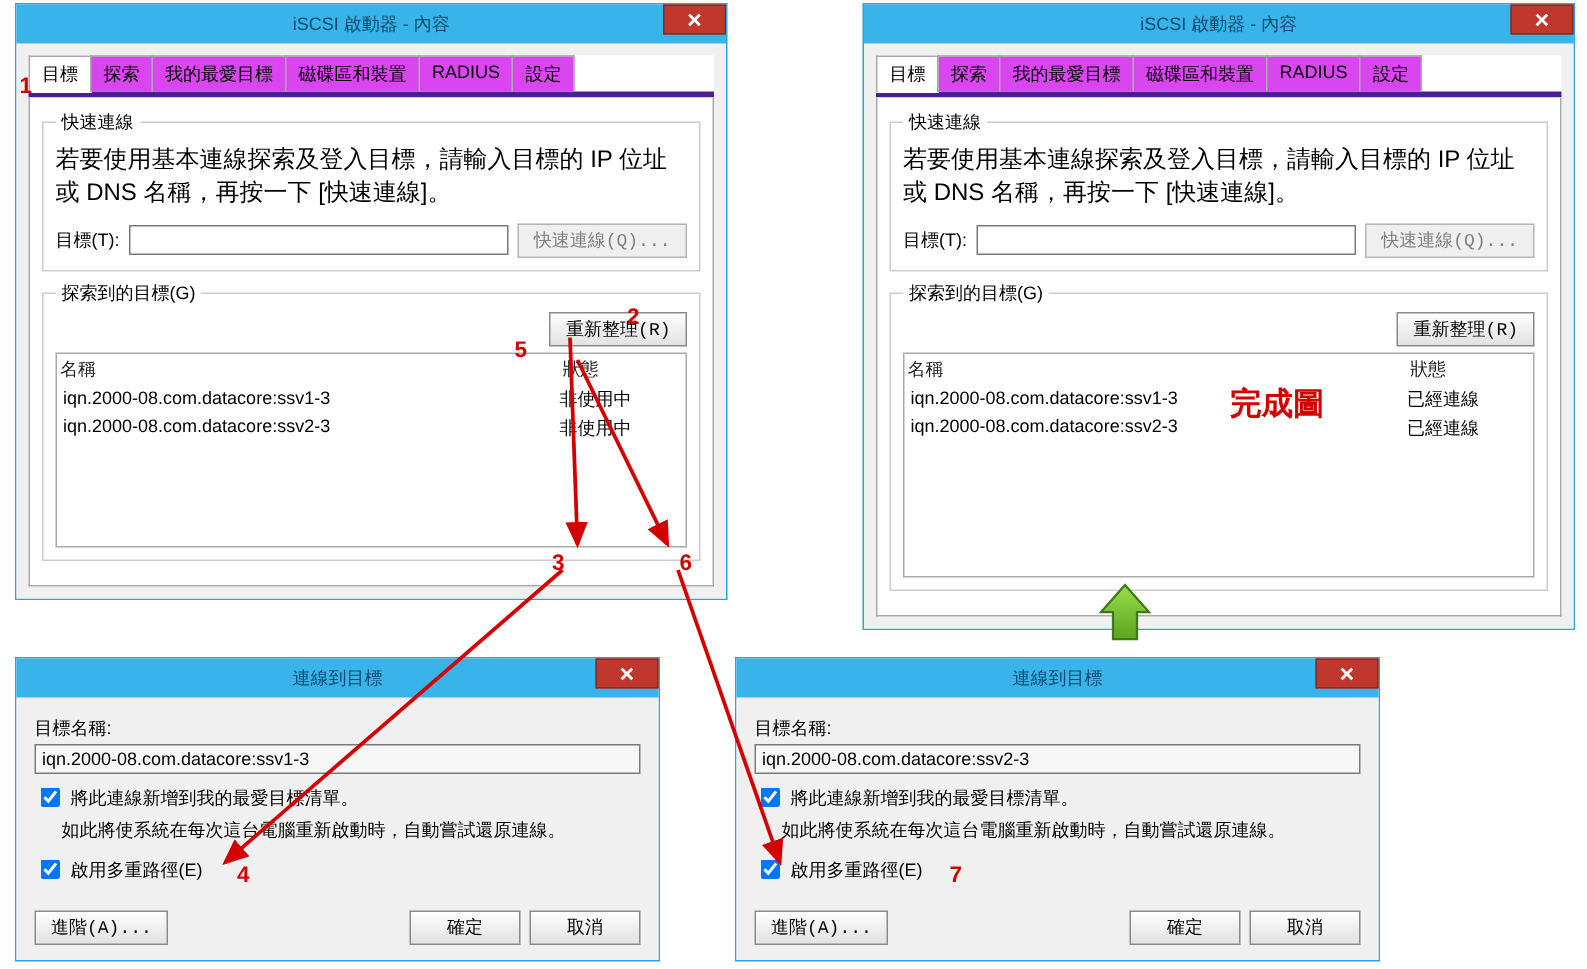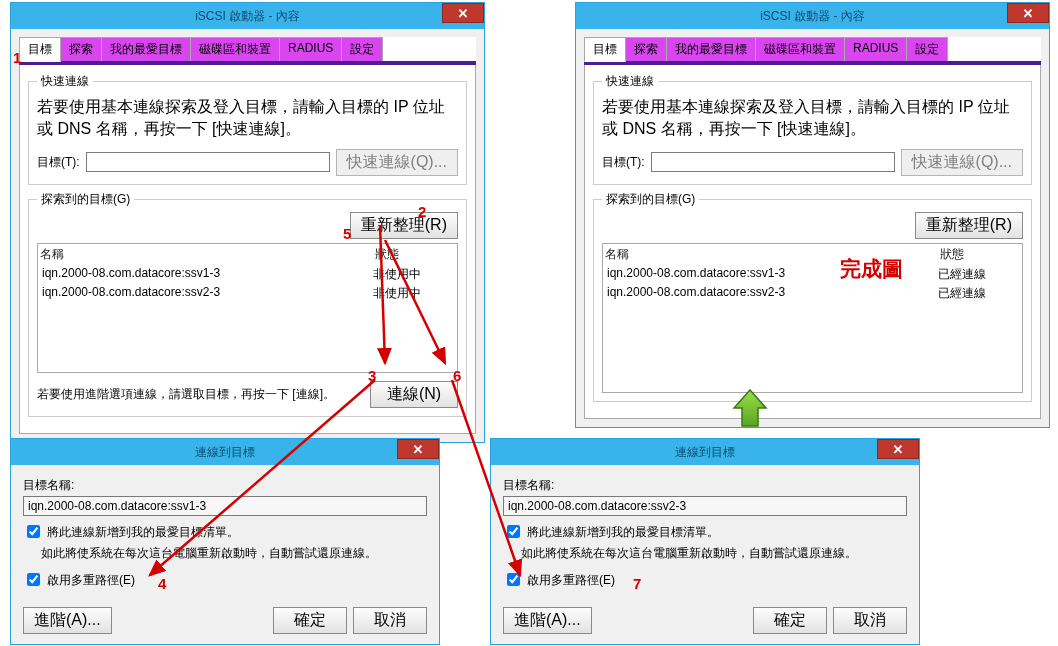--- a/index.html
+++ b/index.html
@@ -85,22 +85,22 @@
   .target-row input[type=text] {
     flex: 1;
     height: 20px;
     border: 1px solid #7a7a7a;
     padding: 1px 3px;
   }
   .btn {
     border: 1px solid #8a8a8a;
     background: linear-gradient(#fdfdfd, #e2e2e2);
     padding: 2px 10px;
-    font-size: 16px;
-    font-family: Liberation Sans, sans-serif;
+    font-size: 12px;
+    font-family: Liberation Mono, monospace;
     min-width: 74px;
   }
   .btn.disabled {
     color: #808080;
     background: #efefef;
     border-color: #b5b5b5;
   }
   .listhead {
     display: flex;
     font-size: 12px;
@@ -209,24 +209,20 @@
             <div class="col-status">狀態</div>
           </div>
           <div class="listrow">
             <div class="c1">iqn.2000-08.com.datacore:ssv1-3</div>
             <div class="c2">非使用中</div>
           </div>
           <div class="listrow">
             <div class="c1">iqn.2000-08.com.datacore:ssv2-3</div>
             <div class="c2">非使用中</div>
           </div>
-        </div>
-        <div class="footer-row">
-          <div class="txt">若要使用進階選項連線，請選取目標，再按一下 [連線]。</div>
-          <button class="btn" style="min-width:88px;">連線(N)</button>
         </div>
       </fieldset>
     </div>
   </div>
 </div>
 
 <div class="win" style="left:575px; top:2px; width:475px;">
   <div class="titlebar">
     <span class="title">iSCSI 啟動器 - 內容</span>
     <div class="closebtn">
@@ -361,13 +357,13 @@
   <line x1="452" y1="380" x2="520" y2="575" stroke="#d40000" stroke-width="2.5" marker-end="url(#ah)"></line>
 </svg>
 
 <div class="anno" style="left:13px; top:49px;">1</div>
 <div class="anno" style="left:418px; top:203px;">2</div>
 <div class="anno" style="left:343px; top:225px;">5</div>
 <div class="anno" style="left:368px; top:367px;">3</div>
 <div class="anno" style="left:453px; top:367px;">6</div>
 <div class="anno" style="left:158px; top:575px;">4</div>
 <div class="anno" style="left:633px; top:575px;">7</div>
-<div class="anno big" style="left:840px; top:255px;">完成圖</div>
+<div class="anno big" style="left:820px; top:255px;">完成圖</div>
 
 </body></html>

